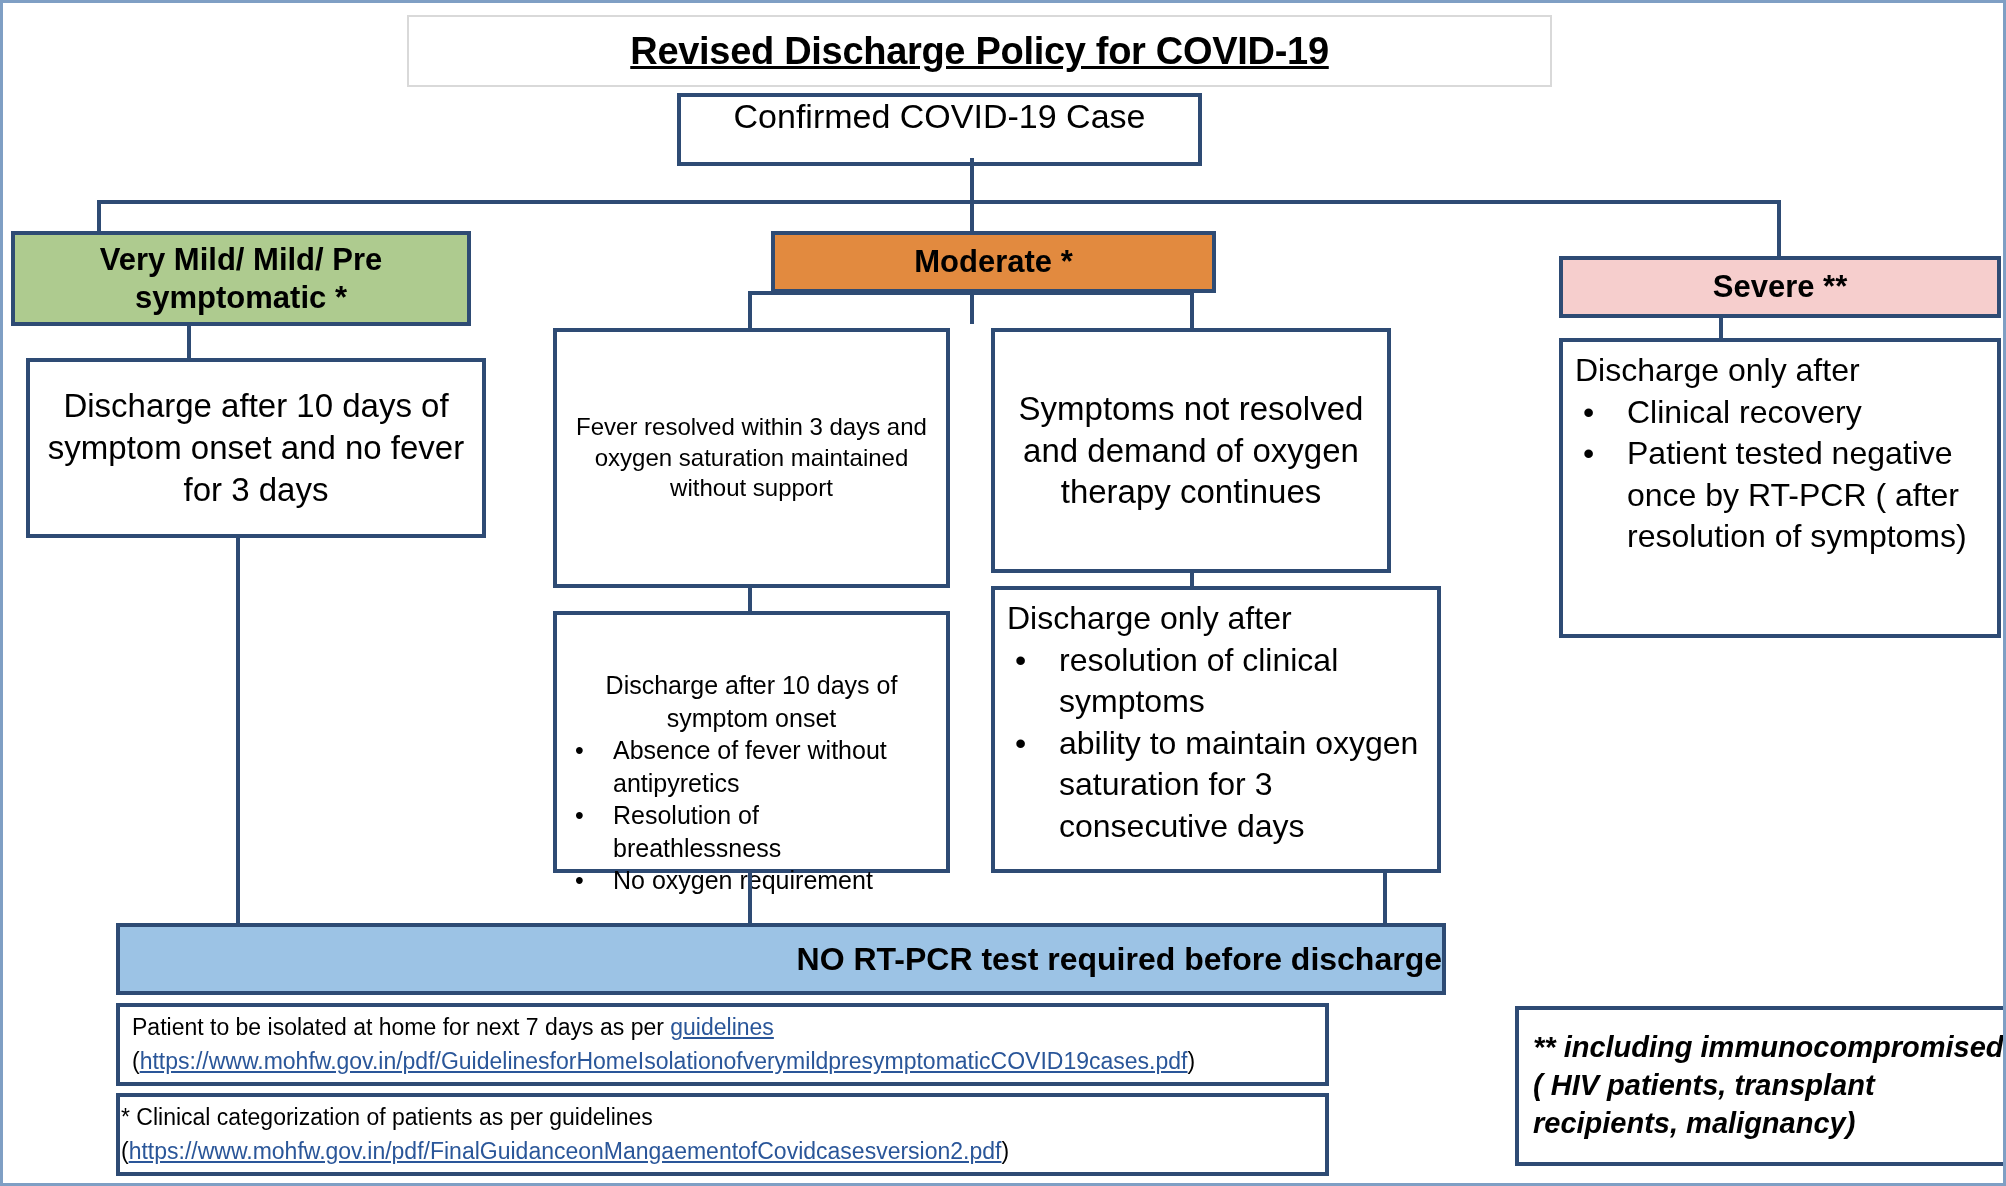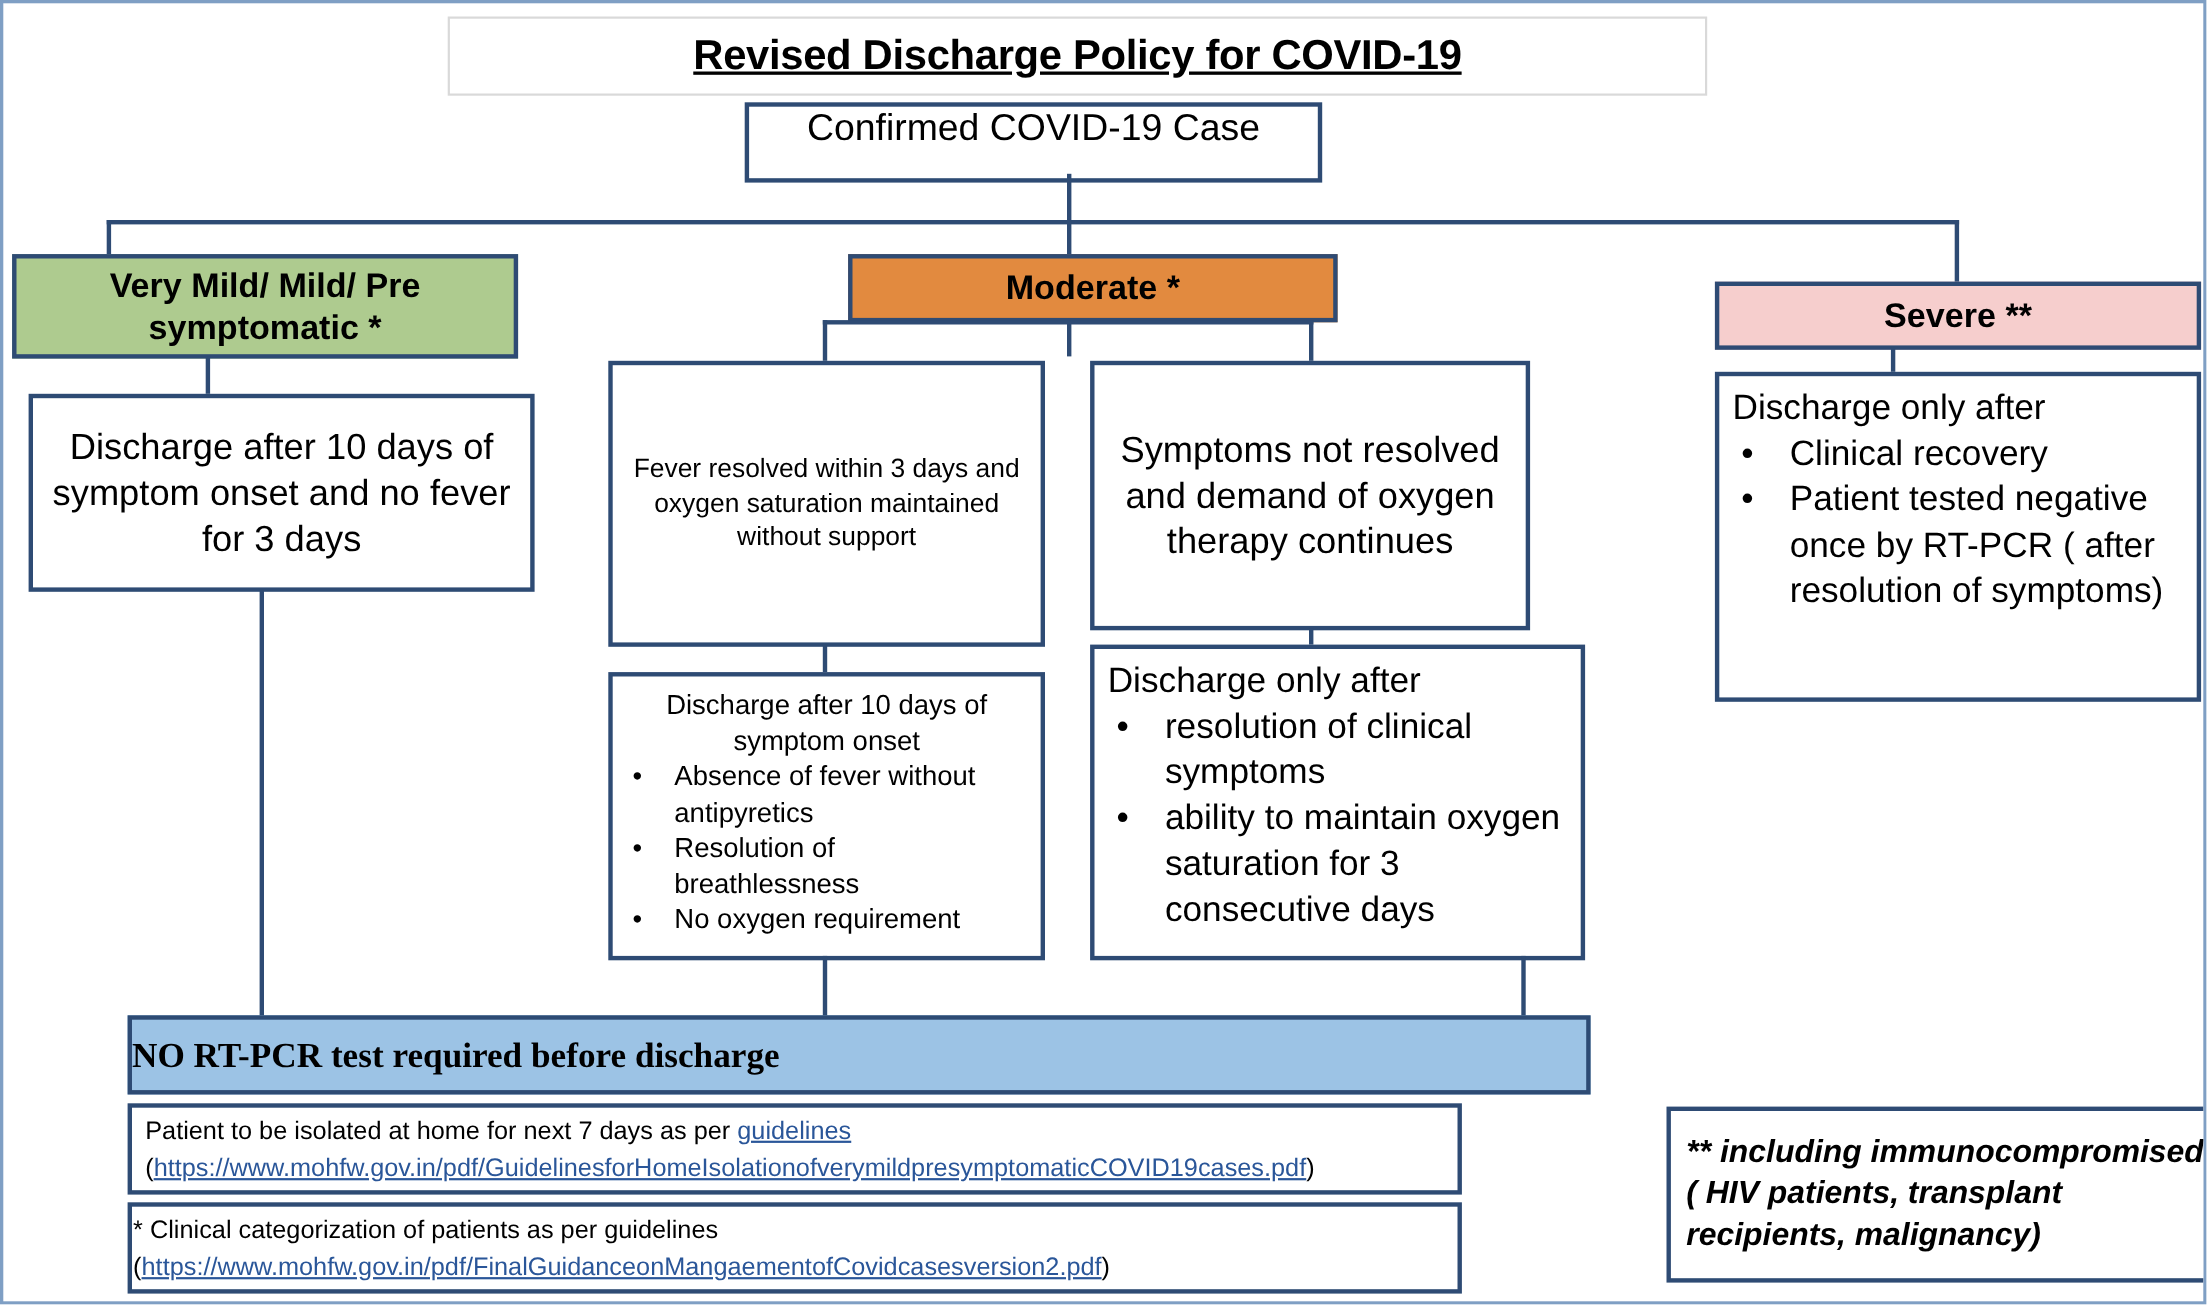--- a/index.html
+++ b/index.html
@@ -95,21 +95,21 @@
   #mod-left {
     left: 550px; top: 325px; width: 397px; height: 260px;
     align-items: center; text-align: center;
     font-size: 24px; line-height: 1.27; padding: 4px 10px;
   }
   #mod-left-sub {
     left: 550px; top: 608px; width: 397px; height: 262px;
     font-size: 25px; line-height: 1.3; padding: 10px 12px;
     justify-content: flex-start;
   }
-  #mod-left-sub .lead { text-align: center; }
+  #mod-left-sub .lead { text-align: center; margin-top: 44px; }
   #mod-right {
     left: 988px; top: 325px; width: 400px; height: 245px;
     align-items: center; text-align: center;
     font-size: 33px; line-height: 1.27; padding: 4px 10px;
   }
   #mod-right-sub {
     left: 988px; top: 583px; width: 450px; height: 287px;
     font-size: 32px; line-height: 1.3; padding: 8px 12px;
     justify-content: flex-start;
   }
@@ -133,22 +133,22 @@
     left: 8px;
     top: 0;
   }
   #mod-left-sub ul.bl > li { padding-left: 44px; }
   #mod-left-sub ul.bl > li::before { left: 6px; }
 
   
   #blue-bar {
     left: 113px; top: 920px; width: 1330px; height: 72px;
     background: #9cc3e5;
-    align-items: flex-start; justify-content: center;
-    font-size: 32px; font-weight: bold; font-family: Liberation Serif, serif;
+    align-items: flex-end; justify-content: center;
+    font-size: 32px; font-weight: bold;
   }
   
   #fn1 {
     left: 113px; top: 1000px; width: 1213px; height: 83px;
     font-size: 23px; line-height: 1.45; padding: 6px 12px;
     justify-content: center;
   }
   #fn2 {
     left: 113px; top: 1090px; width: 1213px; height: 83px;
     font-size: 23px; line-height: 1.45; padding: 6px 1px;

